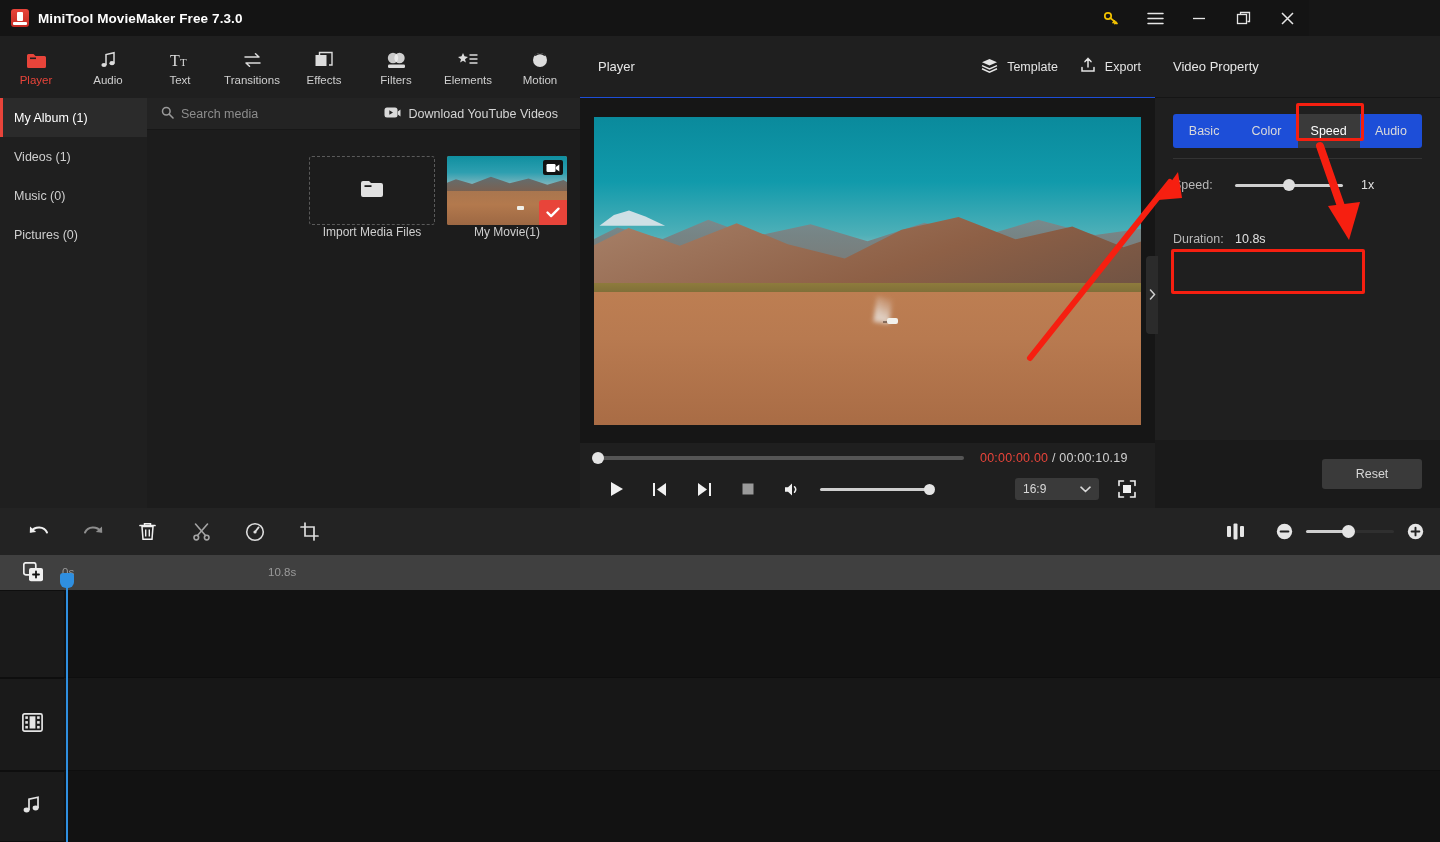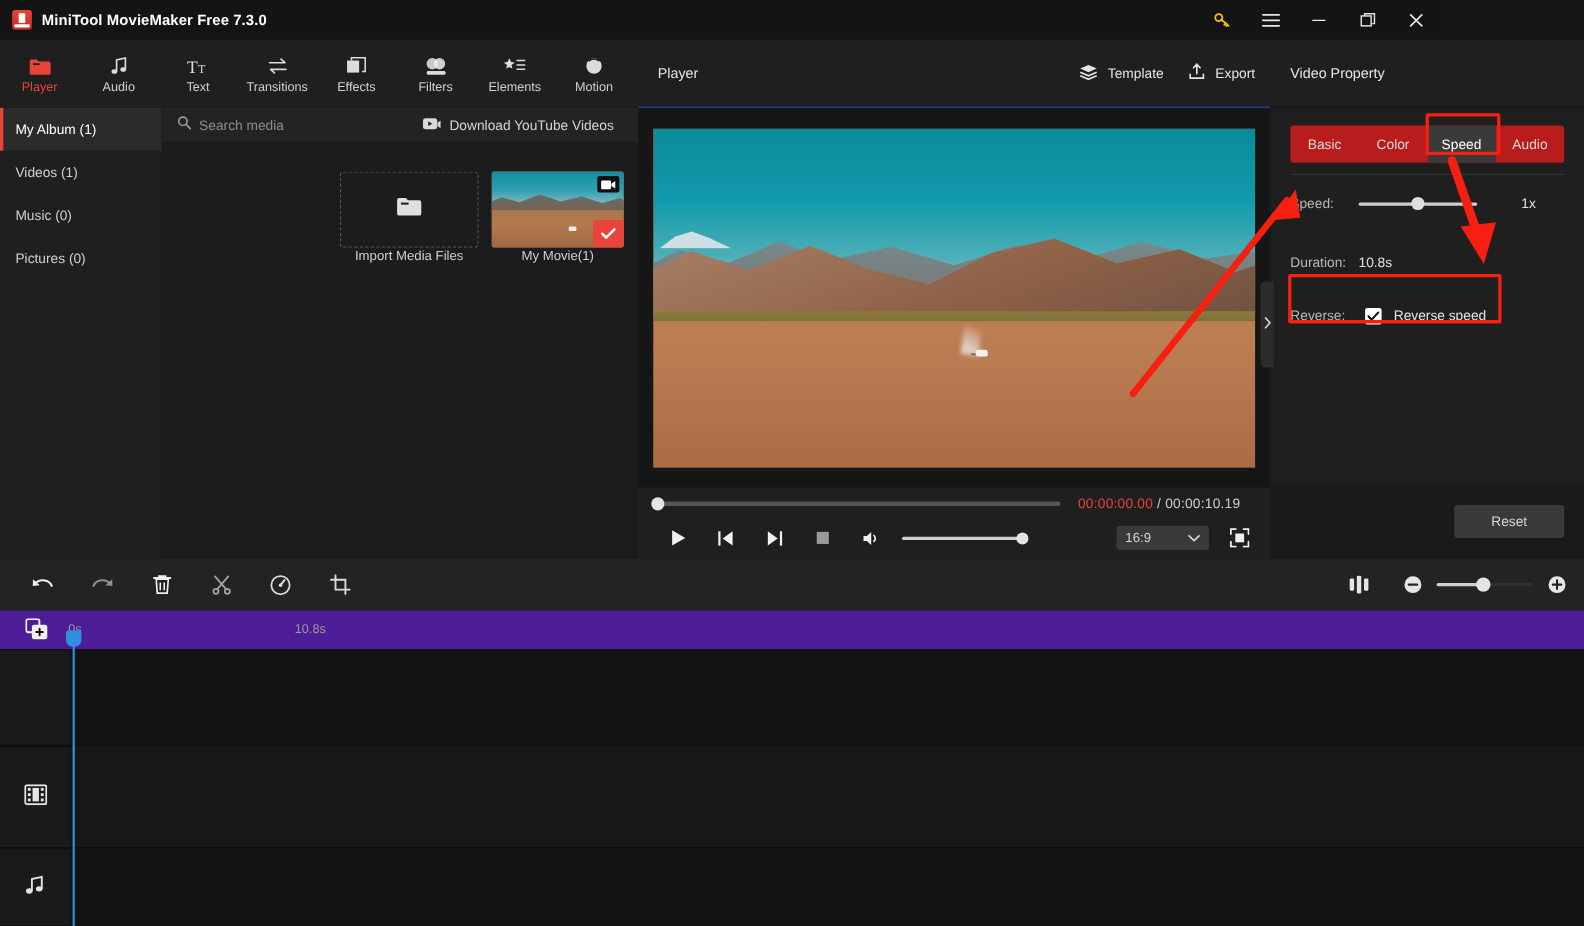--- a/index.html
+++ b/index.html
@@ -209,36 +209,36 @@
 
   
   .proppanel {
     position: absolute; left: 1155px; top: 36px; width: 285px; height: 472px;
     background: #1f1f1f;
   }
   .prop-head { height: 62px; display: flex; align-items: center; border-bottom: 1px solid #151515; }
   .prop-title { margin-left: 18px; font-size: 13px; color: #e6e6e6; }
   .prop-body { padding: 16px 18px 0 18px; position: relative; }
   .tabstrip {
-    height: 34px; background: #b91c1c; border-radius: 3px; display: flex;
+    height: 34px; background: #1d4ed8; border-radius: 3px; display: flex;
     align-items: center; overflow: hidden;
   }
   .tab {
     flex: 1; height: 100%; display: flex; align-items: center; justify-content: center;
     font-size: 12.5px; color: #dadada; cursor: pointer;
   }
   .tab.active { background: #3a3a3a; color: #fff; }
   .prop-divider { height: 1px; background: #333; margin: 10px 0 0 0; }
   .prop-row { display: flex; align-items: center; height: 36px; margin-top: 8px; }
   .prop-label { width: 62px; font-size: 12.5px; color: #b9b9b9; }
   .spd-track {
     width: 108px; height: 3px; background: #cfcfcf; border-radius: 2px; position: relative;
   }
   .spd-knob { position: absolute; left: 48px; top: -5px; width: 12px; height: 12px; background: #dedede; border-radius: 50%; }
-  .spd-val { margin-left: 40px; font-size: 12.5px; color: #e0e0e0; }
+  .spd-val { margin-left: 18px; font-size: 12.5px; color: #e0e0e0; }
   .dur-val { font-size: 12.5px; color: #e0e0e0; }
   .rev-row { display: flex; align-items: center; height: 30px; }
   .cbox {
     width: 15px; height: 15px; background: #fff; border-radius: 2px;
     display: flex; align-items: center; justify-content: center; margin-left: 6px;
   }
   .rev-text { margin-left: 11px; font-size: 12.5px; color: #e4e4e4; }
   .reset-wrap {
     position: absolute; left: 0; bottom: 0; width: 285px; height: 68px;
     background: #1a1a1a; display: flex; align-items: center; justify-content: flex-end;
@@ -261,21 +261,21 @@
     background: #232323; display: flex; align-items: center;
   }
   .tbtn { width: 54px; height: 47px; display: flex; align-items: center; justify-content: center; cursor: pointer; }
   .tl-right { position: absolute; right: 16px; display: flex; align-items: center; gap: 13px; }
   .zoom-track { width: 88px; height: 3px; background: #2f2f2f; border-radius: 2px; position: relative; }
   .zoom-fill { position: absolute; left: 0; top: 0; height: 3px; width: 42px; background: #cfcfcf; border-radius: 2px; }
   .zoom-knob { position: absolute; left: 36px; top: -5px; width: 13px; height: 13px; background: #e4e4e4; border-radius: 50%; }
 
   
   .timeline { position: absolute; left: 0; top: 555px; width: 1440px; height: 287px; background: #121212; }
-  .tl-ruler { position: absolute; left: 0; top: 0; width: 1440px; height: 35px; background: #4c1d95; }
+  .tl-ruler { position: absolute; left: 0; top: 0; width: 1440px; height: 35px; background: #404040; }
   .ruler-addbtn {
     position: absolute; left: 20px; top: 4px; width: 26px; height: 26px;
     display: flex; align-items: center; justify-content: center; cursor: pointer;
   }
   .ruler-label { position: absolute; font-size: 11.5px; color: #9a9a9a; top: 11px; }
   .track-head {
     position: absolute; left: 0; width: 64px; background: #1a1a1a;
     display: flex; align-items: center; justify-content: center;
     border-bottom: 1px solid #0e0e0e; border-top: 1px solid #0e0e0e;
   }
@@ -607,31 +607,20 @@
         <div class="prop-label">Speed:</div>
         <div class="spd-track">
           <div class="spd-knob"></div>
         </div>
         <div class="spd-val">1x</div>
       </div>
       <div class="prop-row" style="margin-top:18px">
         <div class="prop-label">Duration:</div>
         <div class="dur-val">10.8s</div>
       </div>
-      <div class="prop-row" style="margin-top:12px">
-        <div class="prop-label">Reverse:</div>
-        <div class="rev-row">
-          <div class="cbox">
-            <svg width="11" height="9" viewBox="0 0 11 9">
-                <path d="M1 4.6l3 3L10 1" fill="none" stroke="#111" stroke-width="1.9" stroke-linecap="round" stroke-linejoin="round"></path>
-              </svg>
-          </div>
-          <div class="rev-text">Reverse speed</div>
-        </div>
-      </div>
     </div>
     <div class="reset-wrap">
       <div class="reset-btn">
         <span>Reset</span>
       </div>
     </div>
   </div>
 
   <div class="tl-toolbar">
     <div class="tbtn" style="margin-left:12px">

